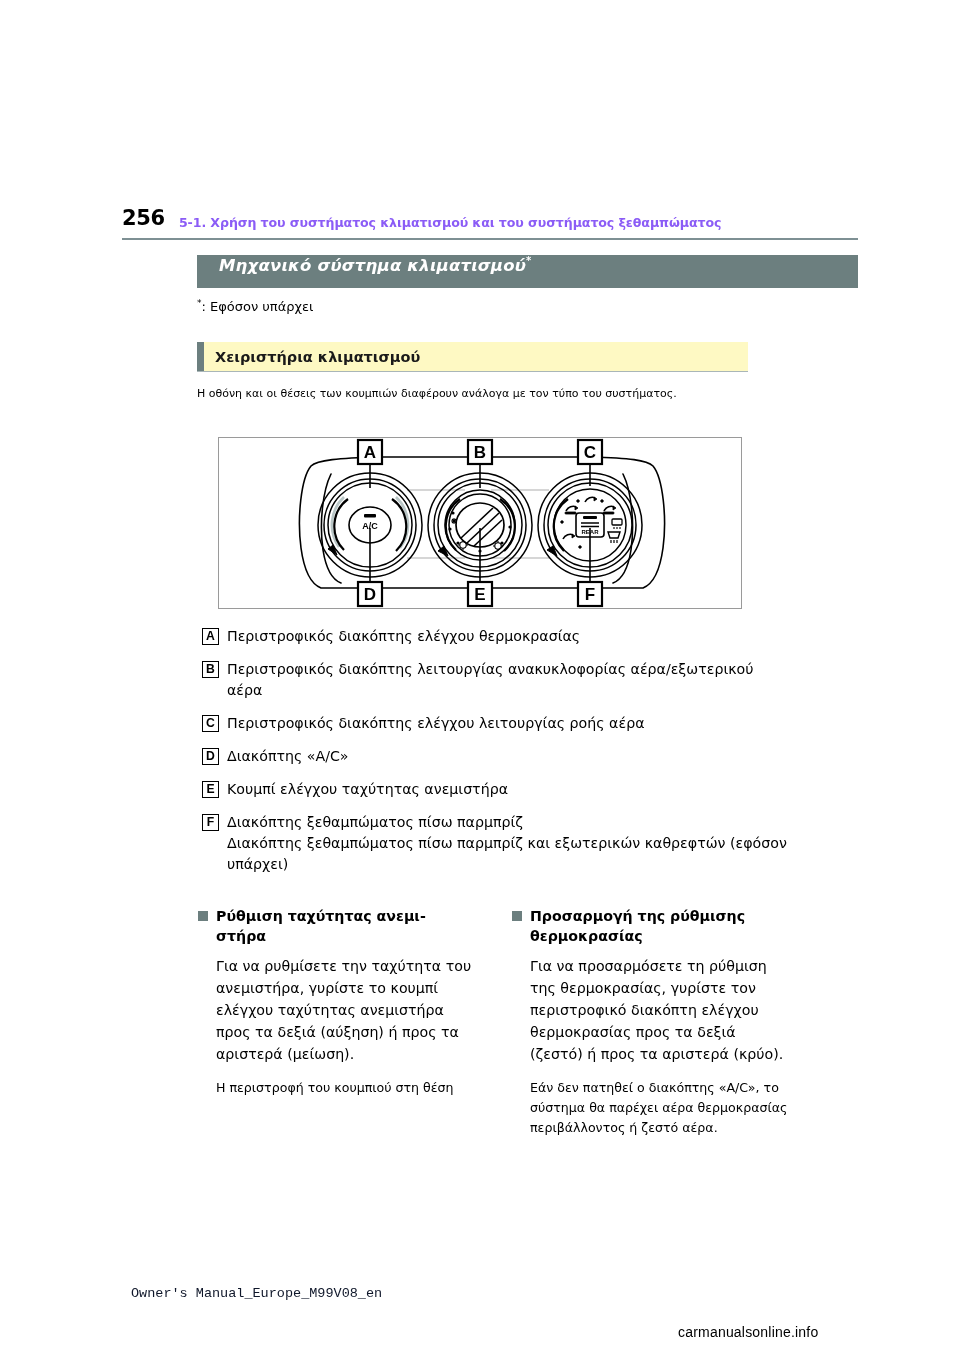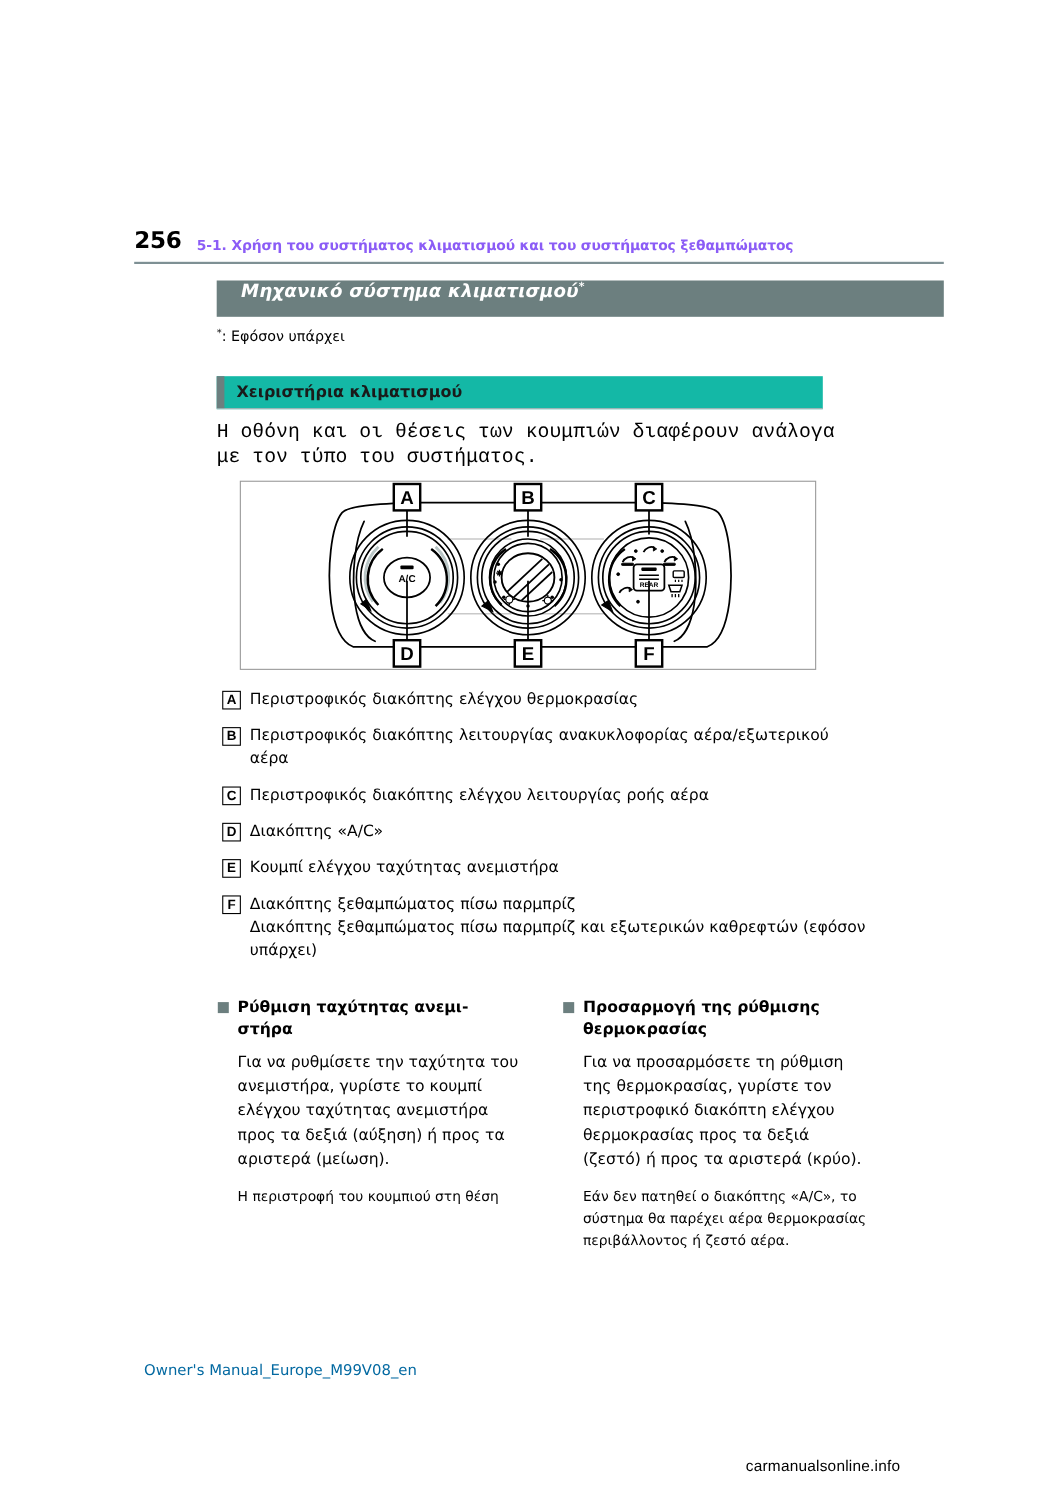--- a/index.html
+++ b/index.html
@@ -94,21 +94,21 @@
     vertical-align: super;
   }
 
   
   .sub-band {
     position: absolute;
     left: 197px;
     top: 342px;
     width: 551px;
     height: 29px;
-    background: #14b8a6;
+    background: #fef9c3;
     display: flex;
     align-items: center;
     border-bottom: 1px solid #a9b6b8;
   }
   .sub-band::before {
     content: "";
     width: 7px;
     height: 29px;
     background: #6c7f7f;
     flex: none;
@@ -119,24 +119,23 @@
     color: #1a1a1a;
     padding-left: 11px;
   }
 
   
   .intro {
     position: absolute;
     left: 197px;
     top: 382px;
     width: 575px;
-    font-size: 18px;
+    font-size: 11px;
     line-height: 23px;
     color: #000;
-    font-family: Liberation Mono, monospace;
   }
 
   
   .figure-box {
     position: absolute;
     left: 218px;
     top: 437px;
     width: 524px;
     height: 172px;
     border: 1px solid #9a9a9a;
@@ -219,23 +218,24 @@
   }
   .col p.small {
     font-size: 12.6px;
     line-height: 20px;
   }
 
   
   .doc-footer {
     position: absolute;
     left: 131px;
-    top: 1238px;
+    top: 1286px;
     font-size: 13.5px;
-    color: #0369a1;
+    color: #0f172a;
+    font-family: Liberation Mono, monospace;
   }
   .watermark {
     position: absolute;
     left: 678px;
     top: 1324px;
     font-size: 14px;
     color: #000000;
     letter-spacing: 0.2px;
     font-family: "Liberation Sans", sans-serif;
   }

